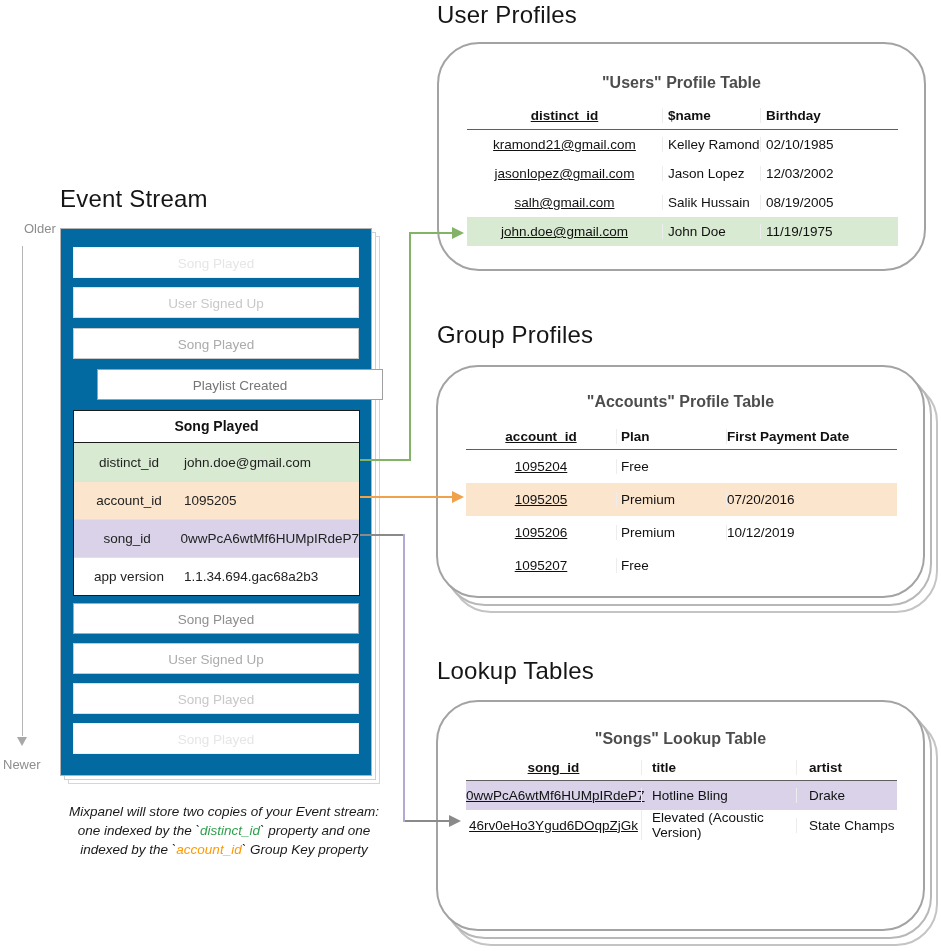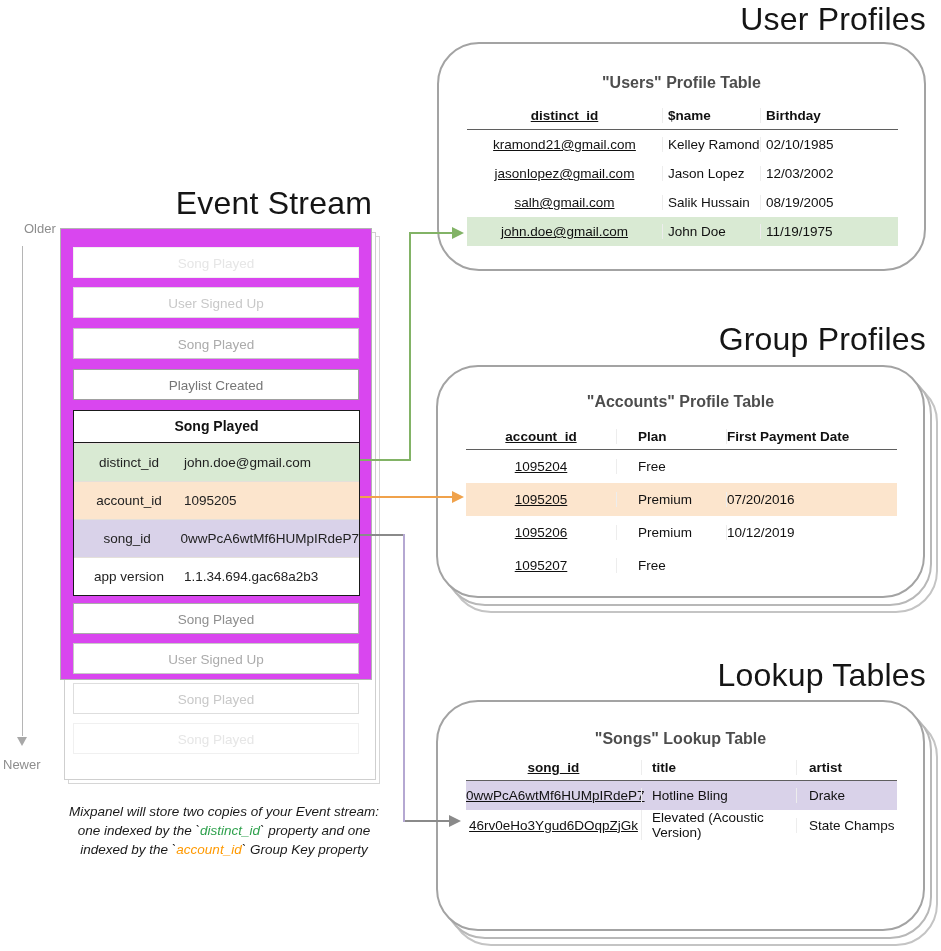--- a/index.html
+++ b/index.html
@@ -2,28 +2,28 @@
 <html style="--green-highlight: #d9ead3; --orange-highlight: #fce5cd; --purple-highlight: #d9d2e9; --green-arrow: #82b366; --orange-arrow: #f0a24b; --purple-arrow: #b5a8d2; --gray-arrow: #8a8a8a; --caption-green: #2fa14d; --caption-orange: #ff9900;"><head>
 <meta charset="utf-8">
 <style>
   html,body{margin:0;padding:0;background:#ffffff;}
   #canvas{
     position:relative;width:941px;height:951px;background:#ffffff;overflow:hidden;
     font-family:"Liberation Sans", sans-serif;color:#111;
   }
   .abs{position:absolute;}
   
-  .big-title{font-size:32px;font-weight:400;color:#151515;text-align:right;letter-spacing:.2px;}
+  .big-title{font-size:24px;font-weight:400;color:#151515;text-align:left;letter-spacing:.2px;}
   
   .axis-label{font-size:13px;color:#8d8d8d;}
   .tline{width:1px;background:#b5b5b5;}
   .tri-down{width:0;height:0;border-left:5px solid transparent;border-right:5px solid transparent;border-top:9px solid #a8a8a8;}
   
   .stream-shadow{width:312px;height:548px;background:#fff;border:1.5px solid #cfcfcf;box-sizing:border-box;}
-  .stream-box{width:312px;height:452px;background:#d946ef;border:1.5px solid #b3b3b3;box-sizing:border-box;}
+  .stream-box{width:312px;height:548px;background:#0369a1;border:1.5px solid #b3b3b3;box-sizing:border-box;}
   .ev{left:12px;width:286px;height:31px;line-height:31px;text-align:center;font-size:13.5px;
       border:1px solid;box-sizing:border-box;background:#fff;}
   .fade-a{border-color:#f0f0f0;color:#e6e6e6;}
   .fade-b{border-color:#dedede;color:#c8c8c8;}
   .fade-c{border-color:#c8c8c8;color:#ababab;}
   .fade-d{border-color:#a0a0a0;color:#767676;}
   .fade-d2{border-color:#ababab;color:#8f8f8f;}
   .event-card{left:12px;top:181px;width:287px;background:#fff;border:1.5px solid #1a1a1a;box-sizing:border-box;}
   .event-card-header{height:31px;line-height:31px;text-align:center;font-weight:bold;font-size:14px;color:#111;border-bottom:1.5px solid #1a1a1a;}
   .prop-row{display:flex;align-items:center;height:37px;border-top:1px solid #e4e0da;}
@@ -42,21 +42,21 @@
   .trow .c1{text-align:center;}
   .trow .c2,.trow .c3{border-left:1px solid #ededed;box-sizing:border-box;}
   .thead{font-weight:bold;}
   .idcell{text-decoration:underline;}
   .hline{height:0;border-top:1.5px solid #5f5f5f;}
   .users-tbl .trow{grid-template-columns:195px 98px 1fr;height:29px;}
   .users-tbl .trow.thead{height:27px;}
   .users-tbl .c2,.users-tbl .c3{padding-left:5px;}
   .accounts-tbl .trow{grid-template-columns:150px 110px 1fr;height:33px;}
   .accounts-tbl .trow.thead{height:26px;}
-  .accounts-tbl .c2{padding-left:21px;}
+  .accounts-tbl .c2{padding-left:4px;}
   .songs-tbl .trow{grid-template-columns:175px 155px 1fr;height:29px;}
   .songs-tbl .trow.thead{height:26px;}
   .songs-tbl .c2{padding-left:10px;}
   .songs-tbl .c3{padding-left:12px;}
   
   .seg{position:absolute;}
   .seg-green{background:var(--green-arrow);}
   .seg-orange{background:var(--orange-arrow);}
   .seg-purple{background:var(--purple-arrow);}
   .seg-gray{background:var(--gray-arrow);}
@@ -81,21 +81,21 @@
   <div class="abs tri-down" style="left:17px;top:737px;"></div>
   <div class="abs axis-label" style="left:3px;top:757px;">Newer</div>
 
   <div class="abs stream-shadow" style="left:68px;top:236px;border-color:#d6d6d6;"></div>
   <div class="abs stream-shadow" style="left:64px;top:232px;"></div>
 
   <div class="abs stream-box" style="left:60px;top:228px;">
     <div class="abs ev fade-a" style="top:18px;">Song Played</div>
     <div class="abs ev fade-b" style="top:58px;">User Signed Up</div>
     <div class="abs ev fade-c" style="top:99px;">Song Played</div>
-    <div class="abs ev fade-d" style="top:140px;">Playlist Created</div>
+    <div class="abs ev fade-d" style="top:140px;margin-left:24px;">Playlist Created</div>
 
     <div class="abs event-card">
       <div class="event-card-header">Song Played</div>
       <div class="prop-row hl-green">
         <div class="prop-key">distinct_id</div>
         <div class="prop-val">john.doe@gmail.com</div>
       </div>
       <div class="prop-row hl-orange">
         <div class="prop-key">account_id</div>
         <div class="prop-val">1095205</div>

